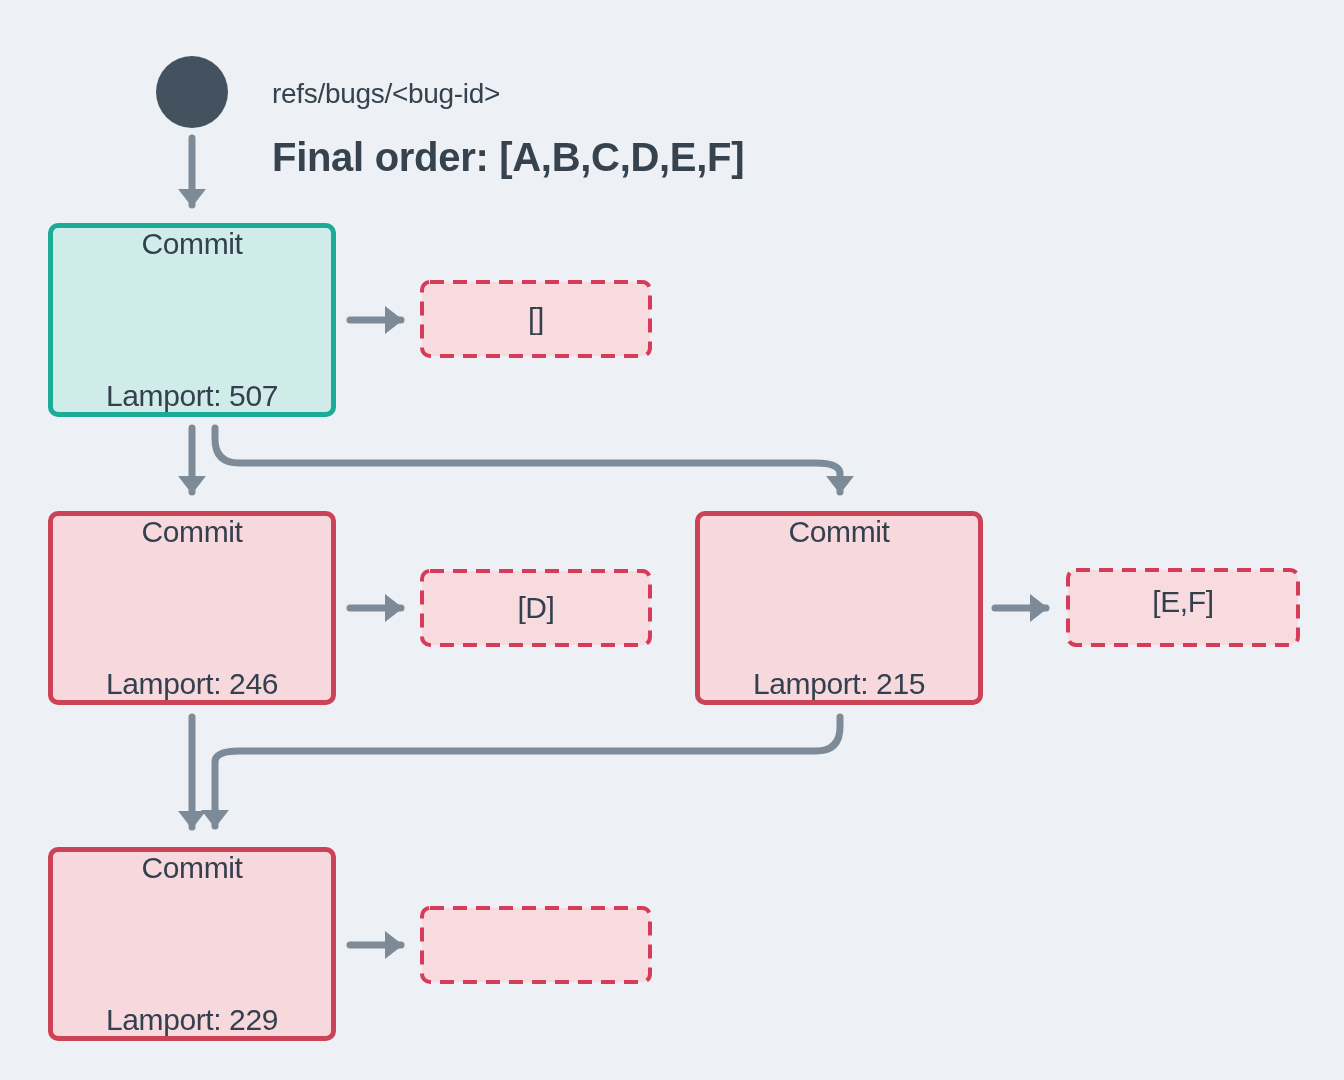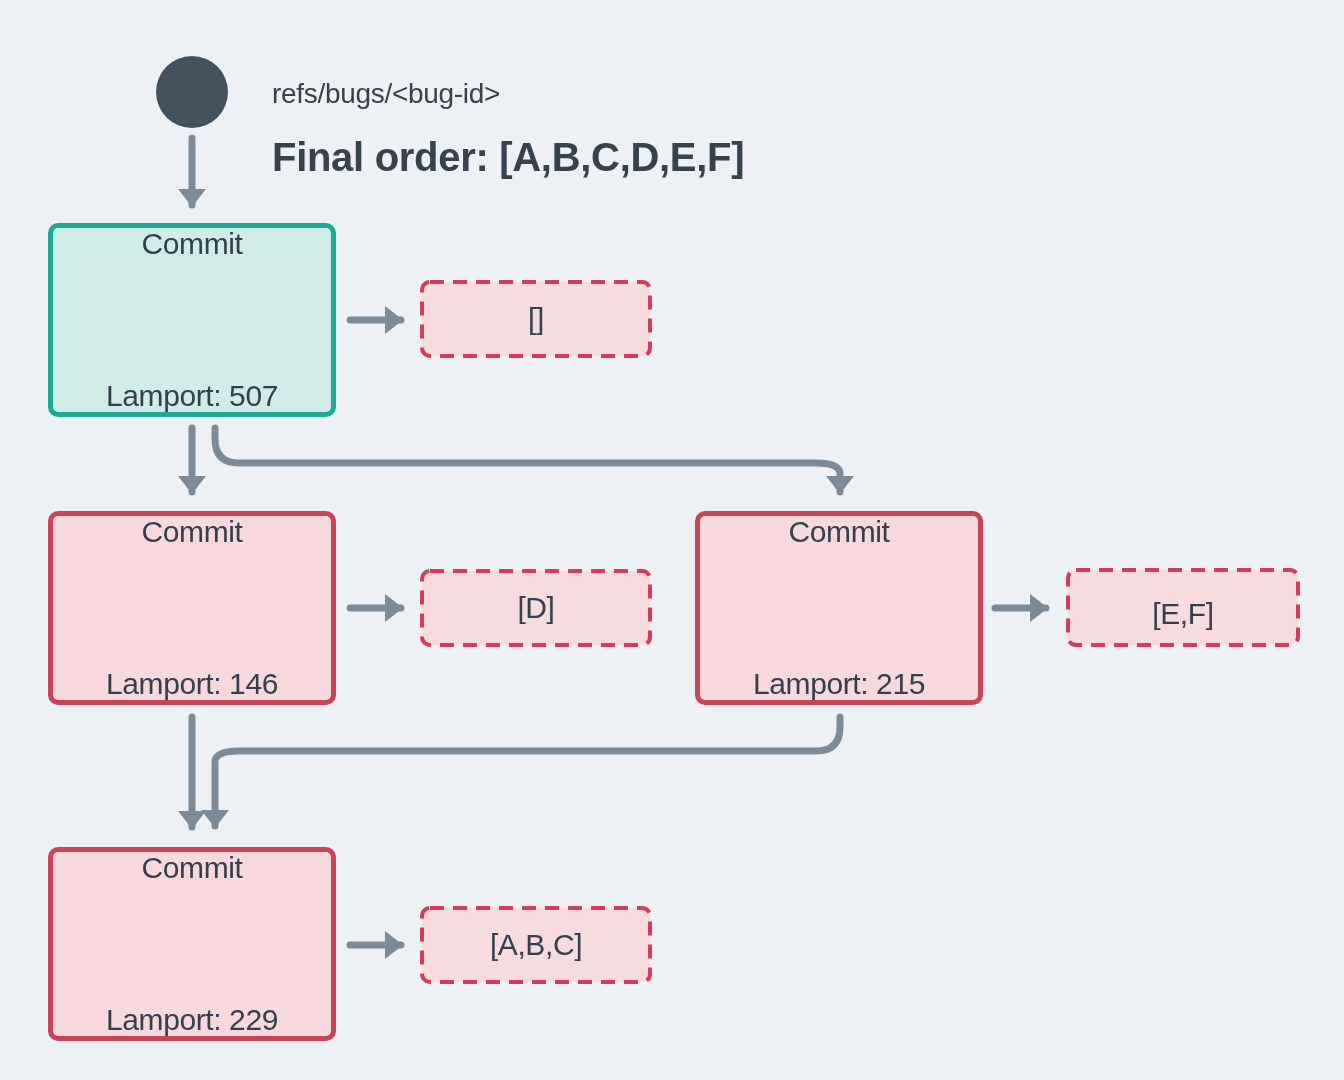--- a/index.html
+++ b/index.html
@@ -121,31 +121,30 @@
   <div class="ref-label">refs/bugs/&lt;bug-id&gt;</div>
   <div class="final-order">Final order: [A,B,C,D,E,F]</div>
 
   <div class="commit-box head" style="left:48px;top:215px;">
     <div>Commit</div>
     <div>Lamport: 507</div>
   </div>
 
   <div class="commit-box ancestor" style="left:48px;top:503px;">
     <div>Commit</div>
-    <div>Lamport: 146</div>
+    <div>Lamport: 246</div>
   </div>
 
   <div class="commit-box ancestor" style="left:695px;top:503px;">
     <div>Commit</div>
     <div>Lamport: 215</div>
   </div>
 
   <div class="commit-box ancestor" style="left:48px;top:839px;">
     <div>Commit</div>
     <div>Lamport: 229</div>
   </div>
 
   <div class="payload-label" style="left:422px;top:274px;width:228px;height:74px;">[]</div>
   <div class="payload-label" style="left:422px;top:563px;width:228px;height:74px;">[D]</div>
-  <div class="payload-label" style="left:1068px;top:568px;width:230px;height:75px;">[E,F]</div>
-  <div class="payload-label" style="left:422px;top:900px;width:228px;height:74px;">[A,B,C]</div>
+  <div class="payload-label" style="left:1068px;top:556px;width:230px;height:75px;">[E,F]</div>
 
 </div>
 
 </body></html>

